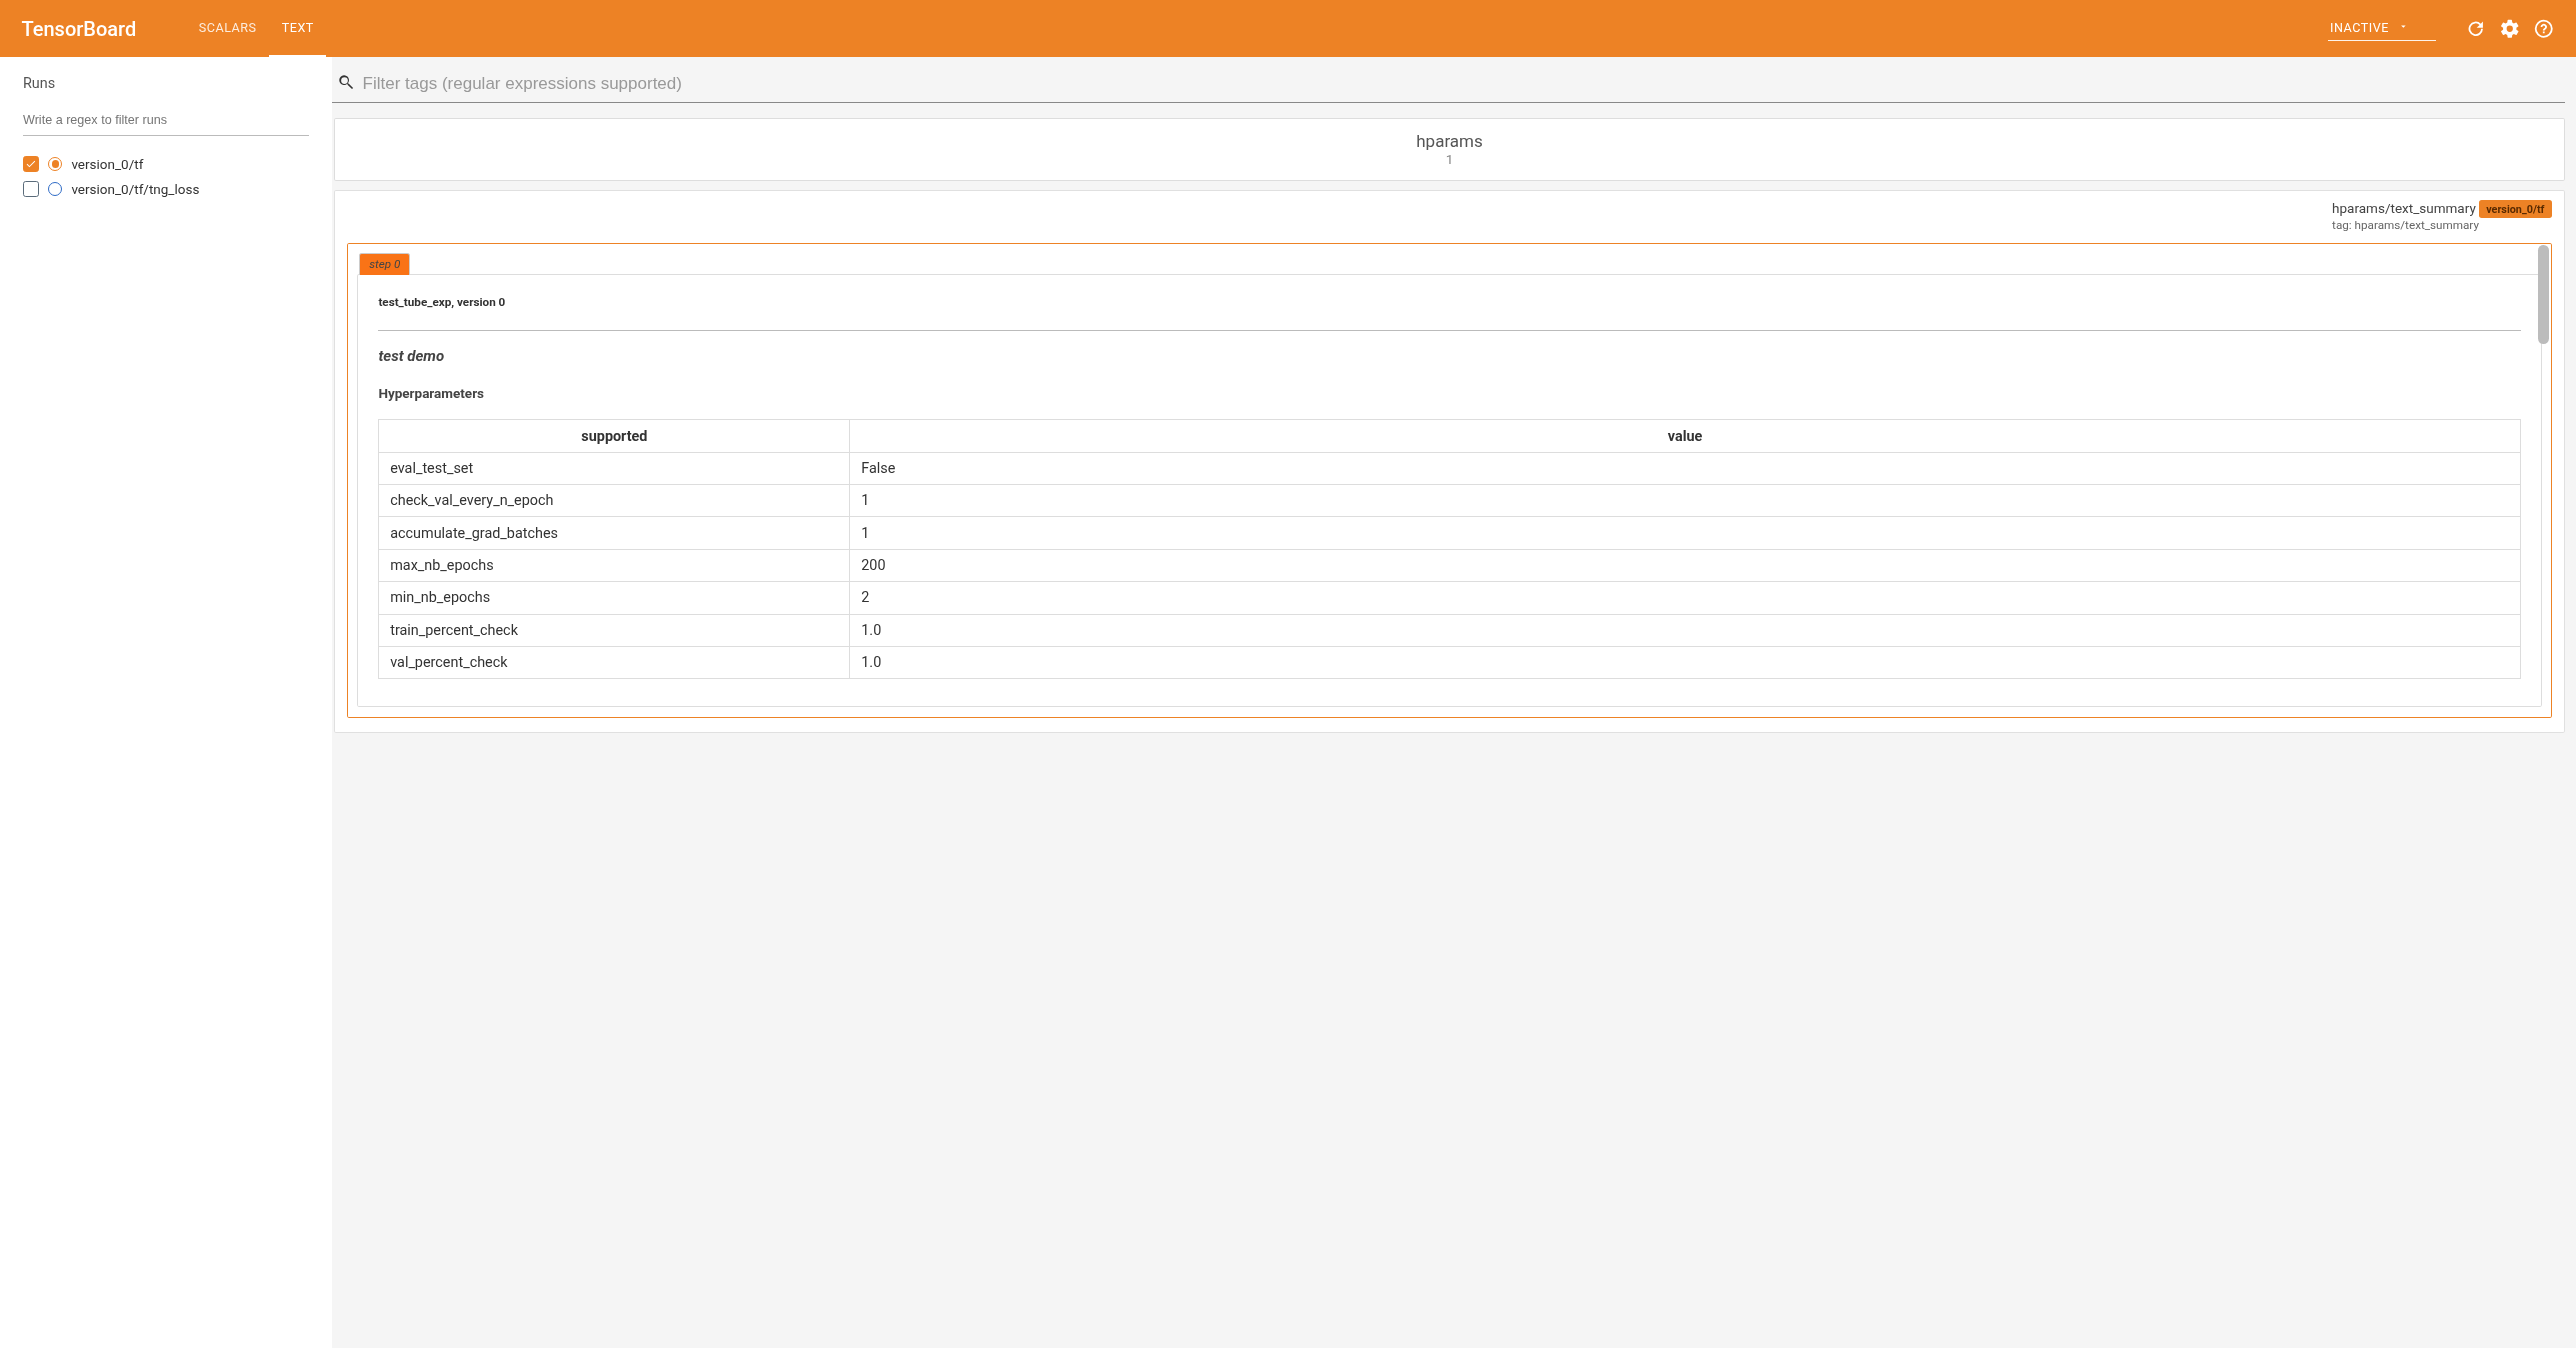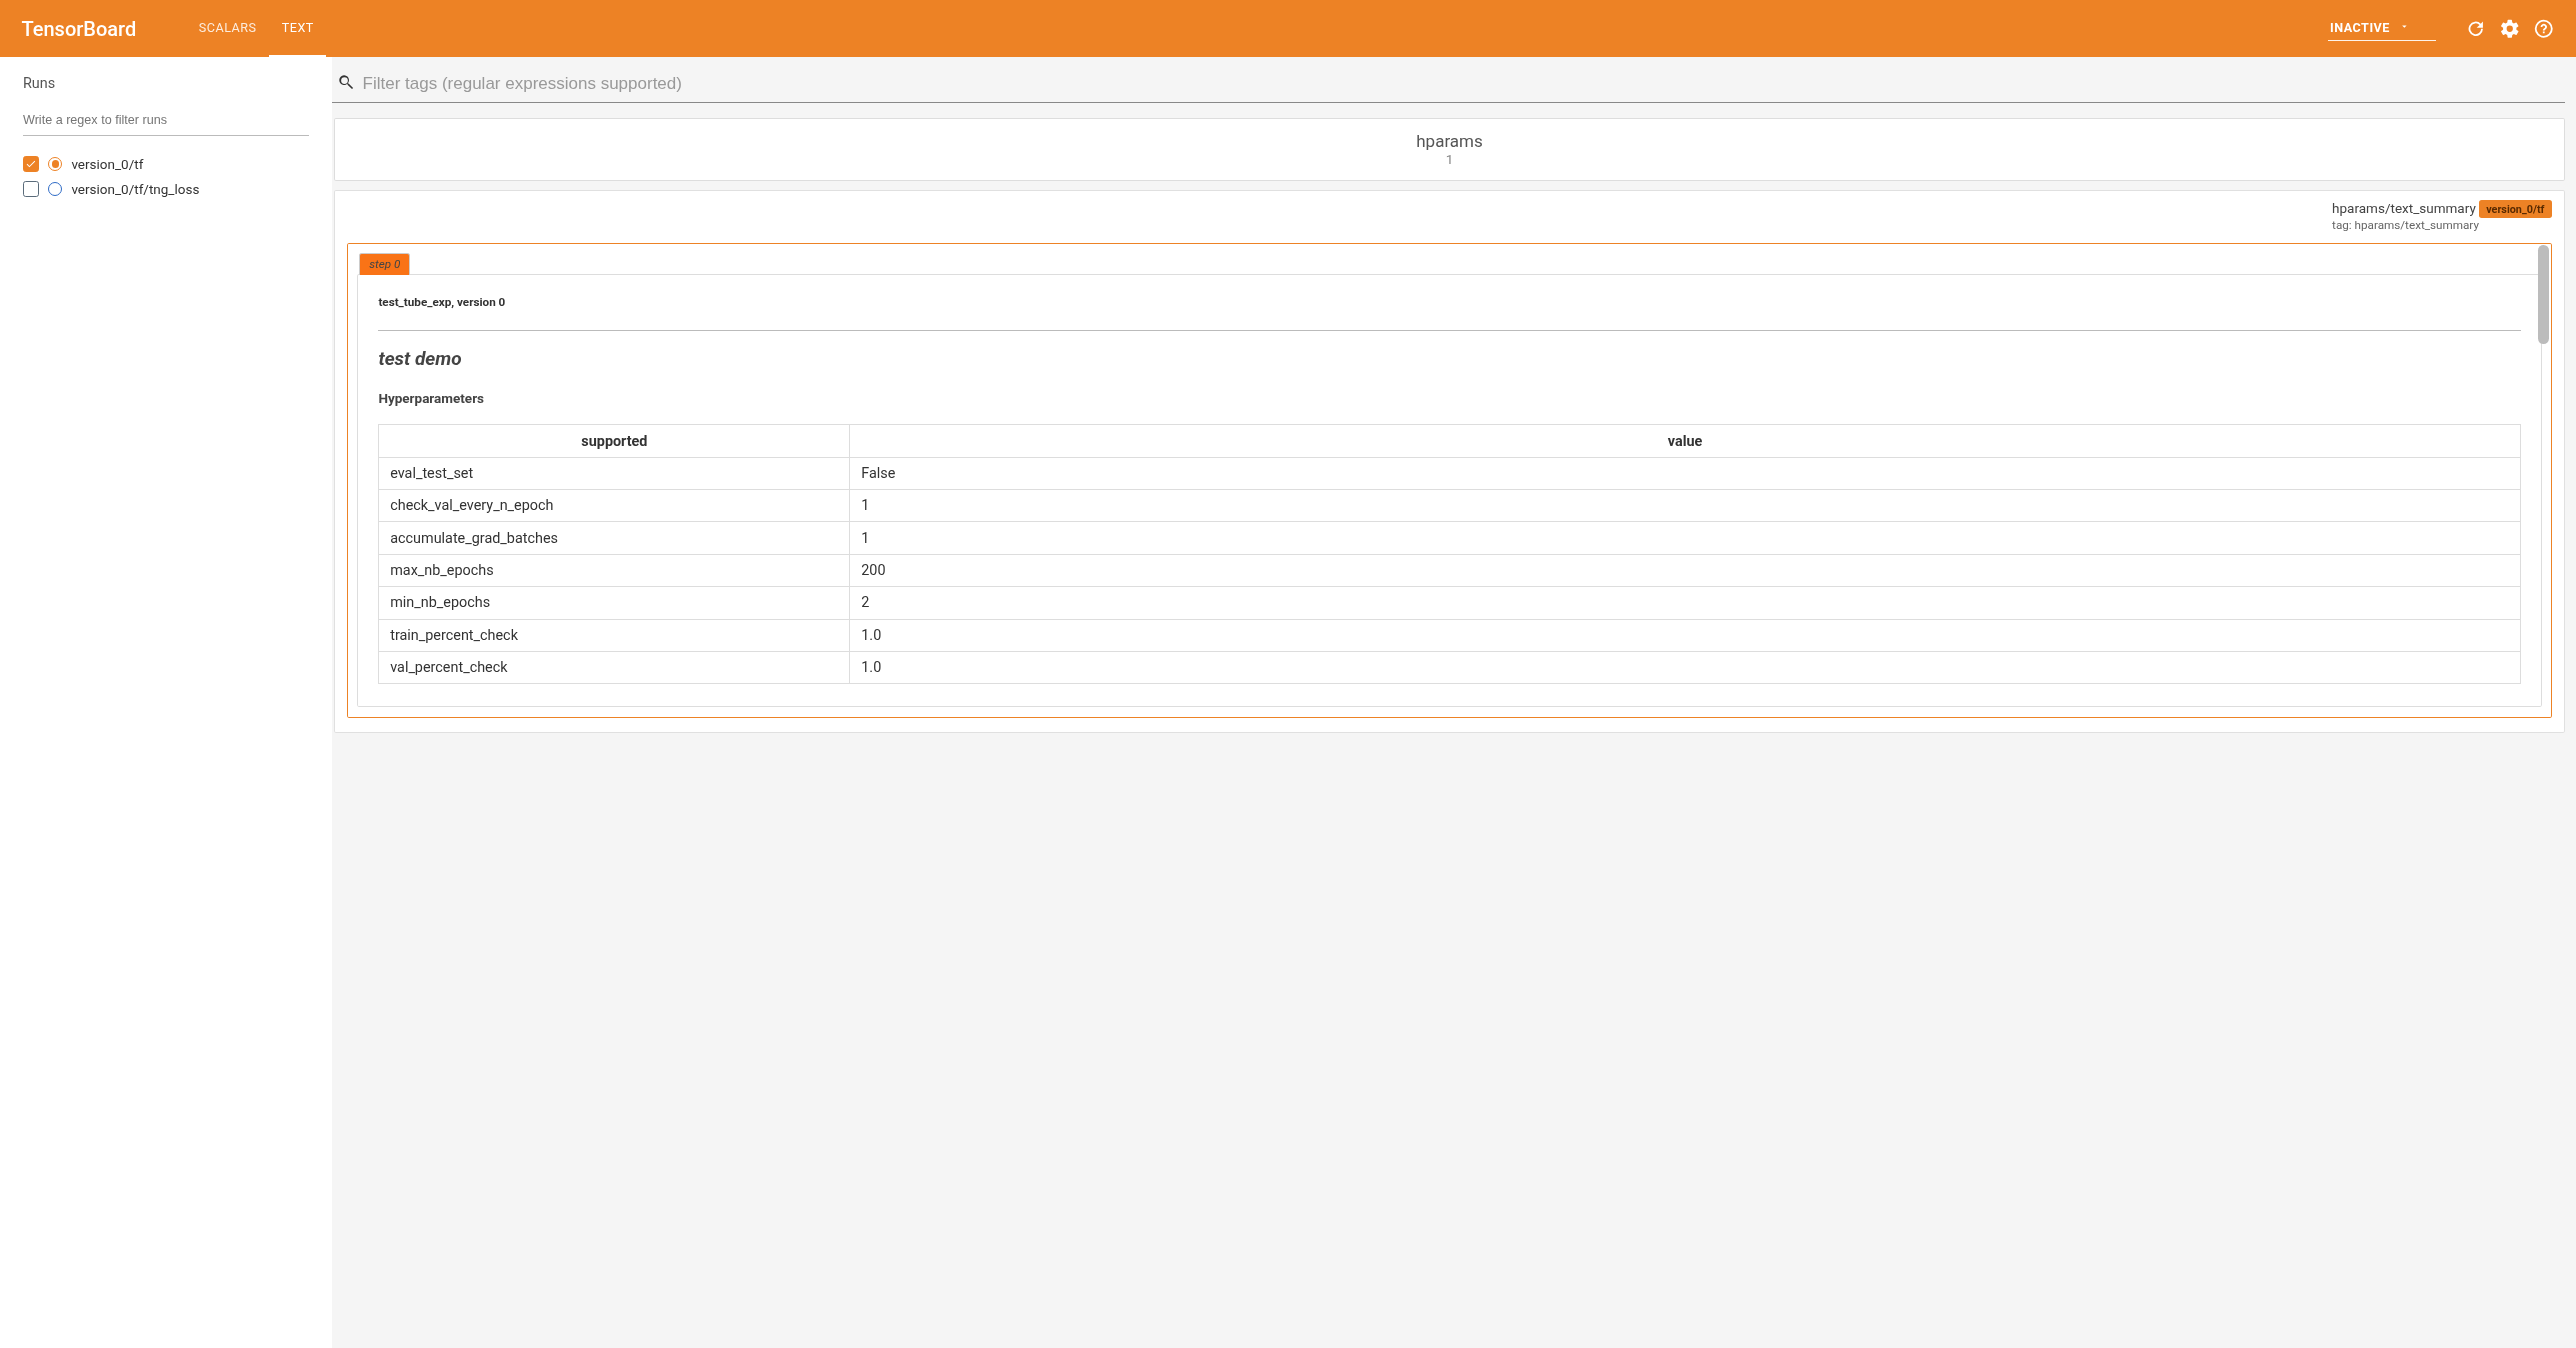--- a/index.html
+++ b/index.html
@@ -22,21 +22,21 @@
     display: flex; align-items: center;
     padding: 0 12.6px; font-size: 12.6px; letter-spacing: 0.5px;
     color: rgba(255,255,255,0.85); cursor: pointer; border-bottom: 2.7px solid transparent;
   }
   .tab.active { color: #fff; border-bottom-color: #fff; }
   .header-spacer { flex: 1; }
   .inactive-select {
     display: flex; align-items: center; gap: 9px;
     font-size: 12.6px; letter-spacing: 0.5px;
     padding: 3.6px 1.8px 5.4px; border-bottom: 0.9px solid rgba(255,255,255,0.9);
-    margin-right: 16px; min-width: 108px; cursor: pointer; font-weight: bold;
+    margin-right: 16px; min-width: 108px; cursor: pointer;
   }
   .hdr-icon { width: 21.5px; height: 21.5px; display:flex;align-items:center;justify-content:center; margin-left: 12.6px; cursor: pointer; }
   .hdr-icon svg { fill: #fff; }
 
   
   .body { flex: 1; display: flex; min-height: 0; background:#f5f5f5; }
   .sidebar {
     width: 332px; flex-shrink: 0; background:#fff;
     padding: 18px 23px; font-size: 13.5px; color:#444;
   }
@@ -101,21 +101,21 @@
     display:inline-block; background:#f97316; border:0.9px solid #ccc; border-bottom:none;
     padding:3.6px 9px; font-size:11.7px; font-style:italic; color:#444; border-radius:2.7px 2.7px 0 0;
     margin-left:1.8px;
   }
   .inner-card {
     border:0.9px solid #ddd; border-radius:1.8px; padding:20px 20px 0; margin-top:-0.9px;
     height: calc(100% - 21.5px); overflow:hidden;
   }
   .run-label { font-weight:700; font-size:11.7px; color:#333; }
   .hr { border:0; border-top:0.9px solid #bbb; margin:21.5px 0 16px; }
-  .demo-title { font-weight:700; font-style:italic; font-size:19px; color:#444; margin-bottom:20px; }
+  .demo-title { font-weight:700; font-style:italic; font-size:15px; color:#444; margin-bottom:20px; }
   .hp-heading { font-size:13.5px; font-weight:700; color:#444; margin-bottom:18px; }
 
   table.hp { width:100%; border-collapse:collapse; table-layout:fixed; }
   table.hp th, table.hp td { border:0.9px solid #ddd; padding:7.2px 10.8px; font-size:14.4px; text-align:left; }
   table.hp th { font-weight:700; text-align:center; }
   table.hp col.param { width:22%; }
   table.hp td.param { word-break:break-word; }
 </style>
 </head>
 <body>

